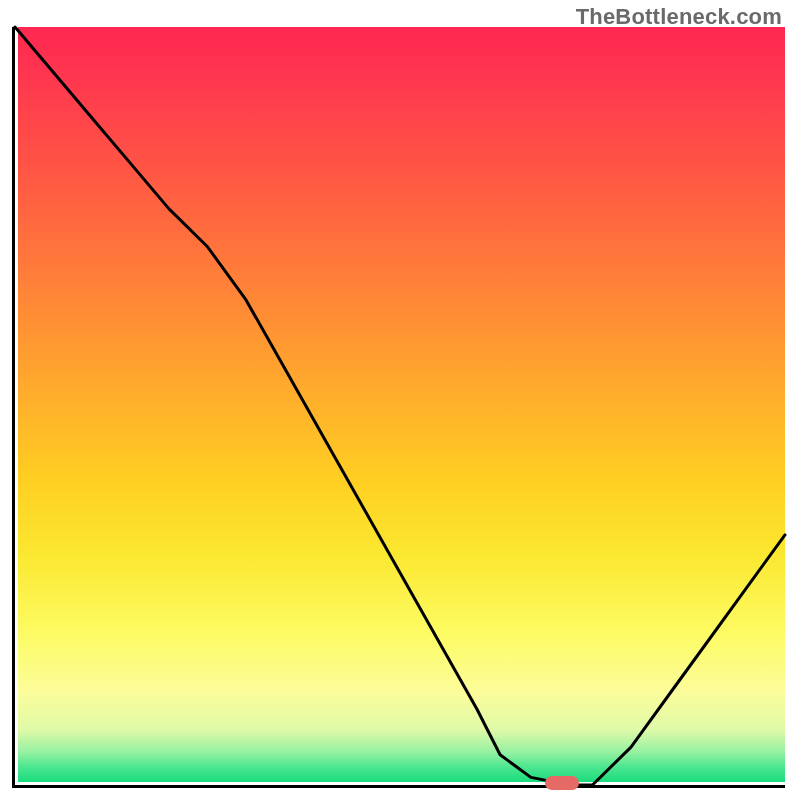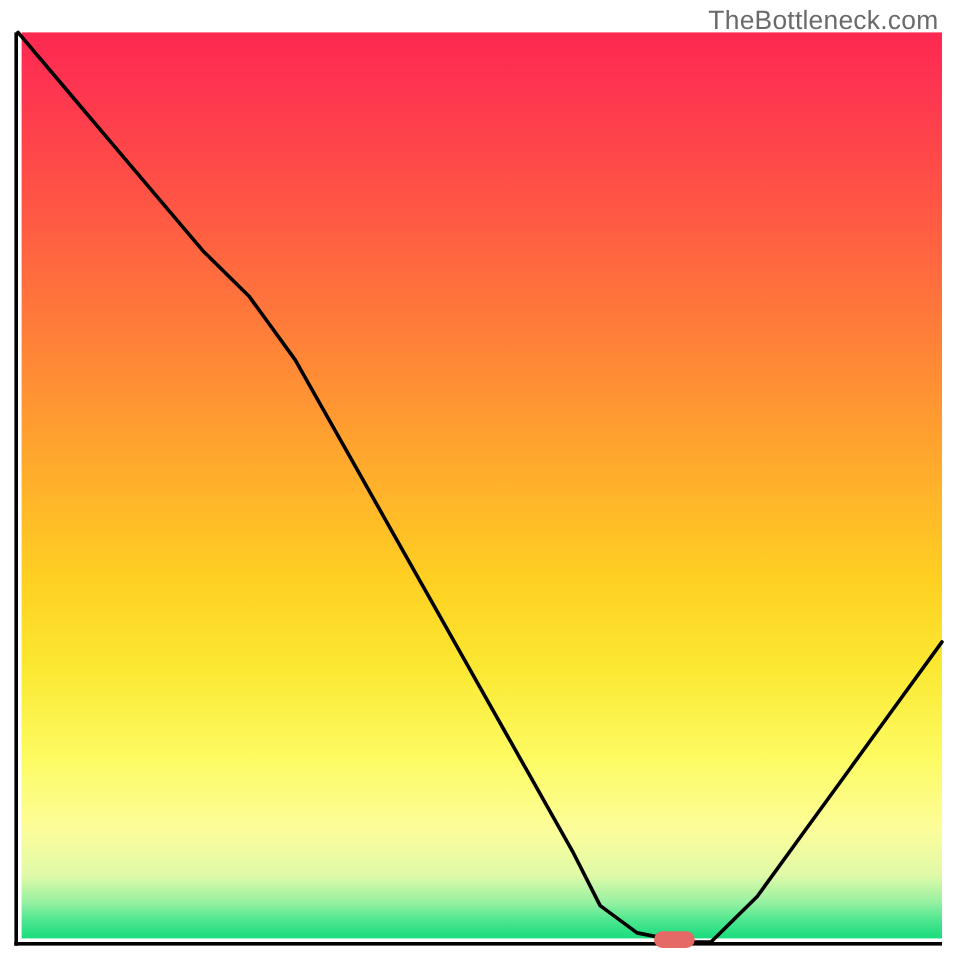--- a/index.html
+++ b/index.html
@@ -10,21 +10,21 @@
     background: #fff;
     position: relative;
     font-family: Arial, sans-serif;
   }
   .watermark {
     position: absolute;
     top: 4px;
     right: 18px;
     color: #6a6a6a;
     font-size: 22px;
-    font-weight: 400;
+    font-weight: 700;
     letter-spacing: 0.2px;
   }
   .plot-wrap {
     position: absolute;
     top: 27px;
     left: 12px;
     width: 773px;
     height: 761px;
     border-left: 3px solid #000;
     border-bottom: 3px solid #000;

